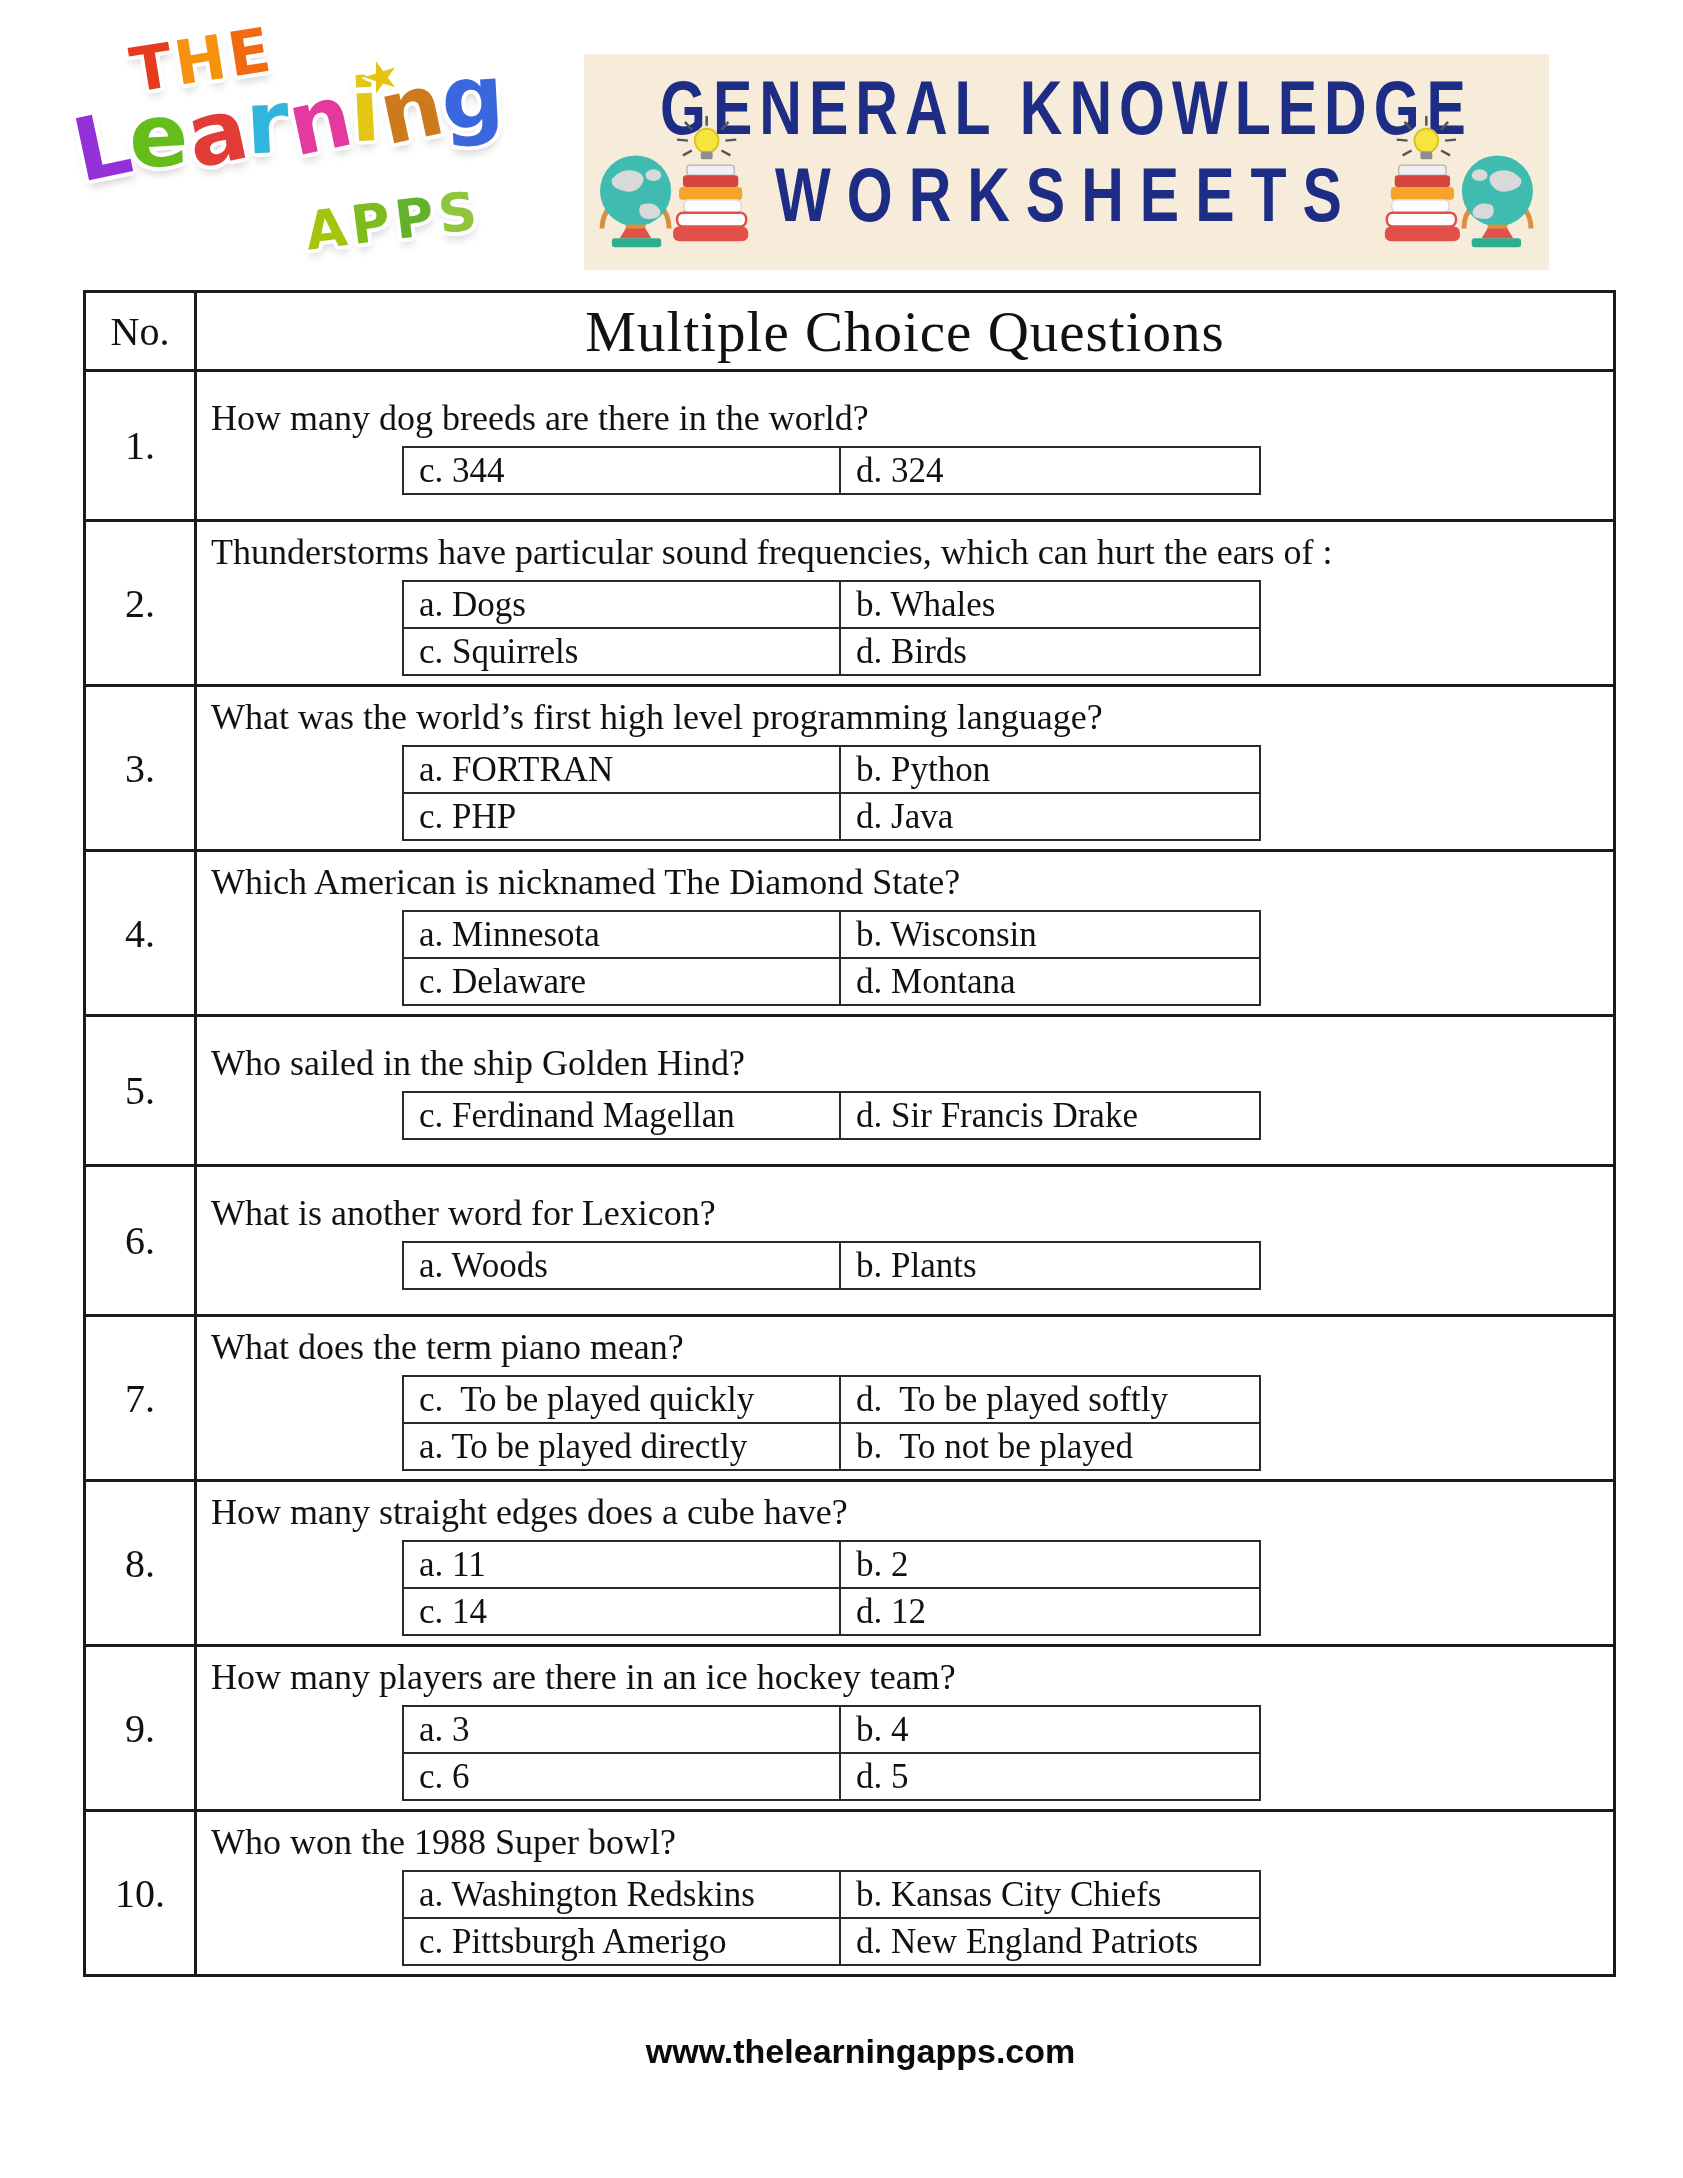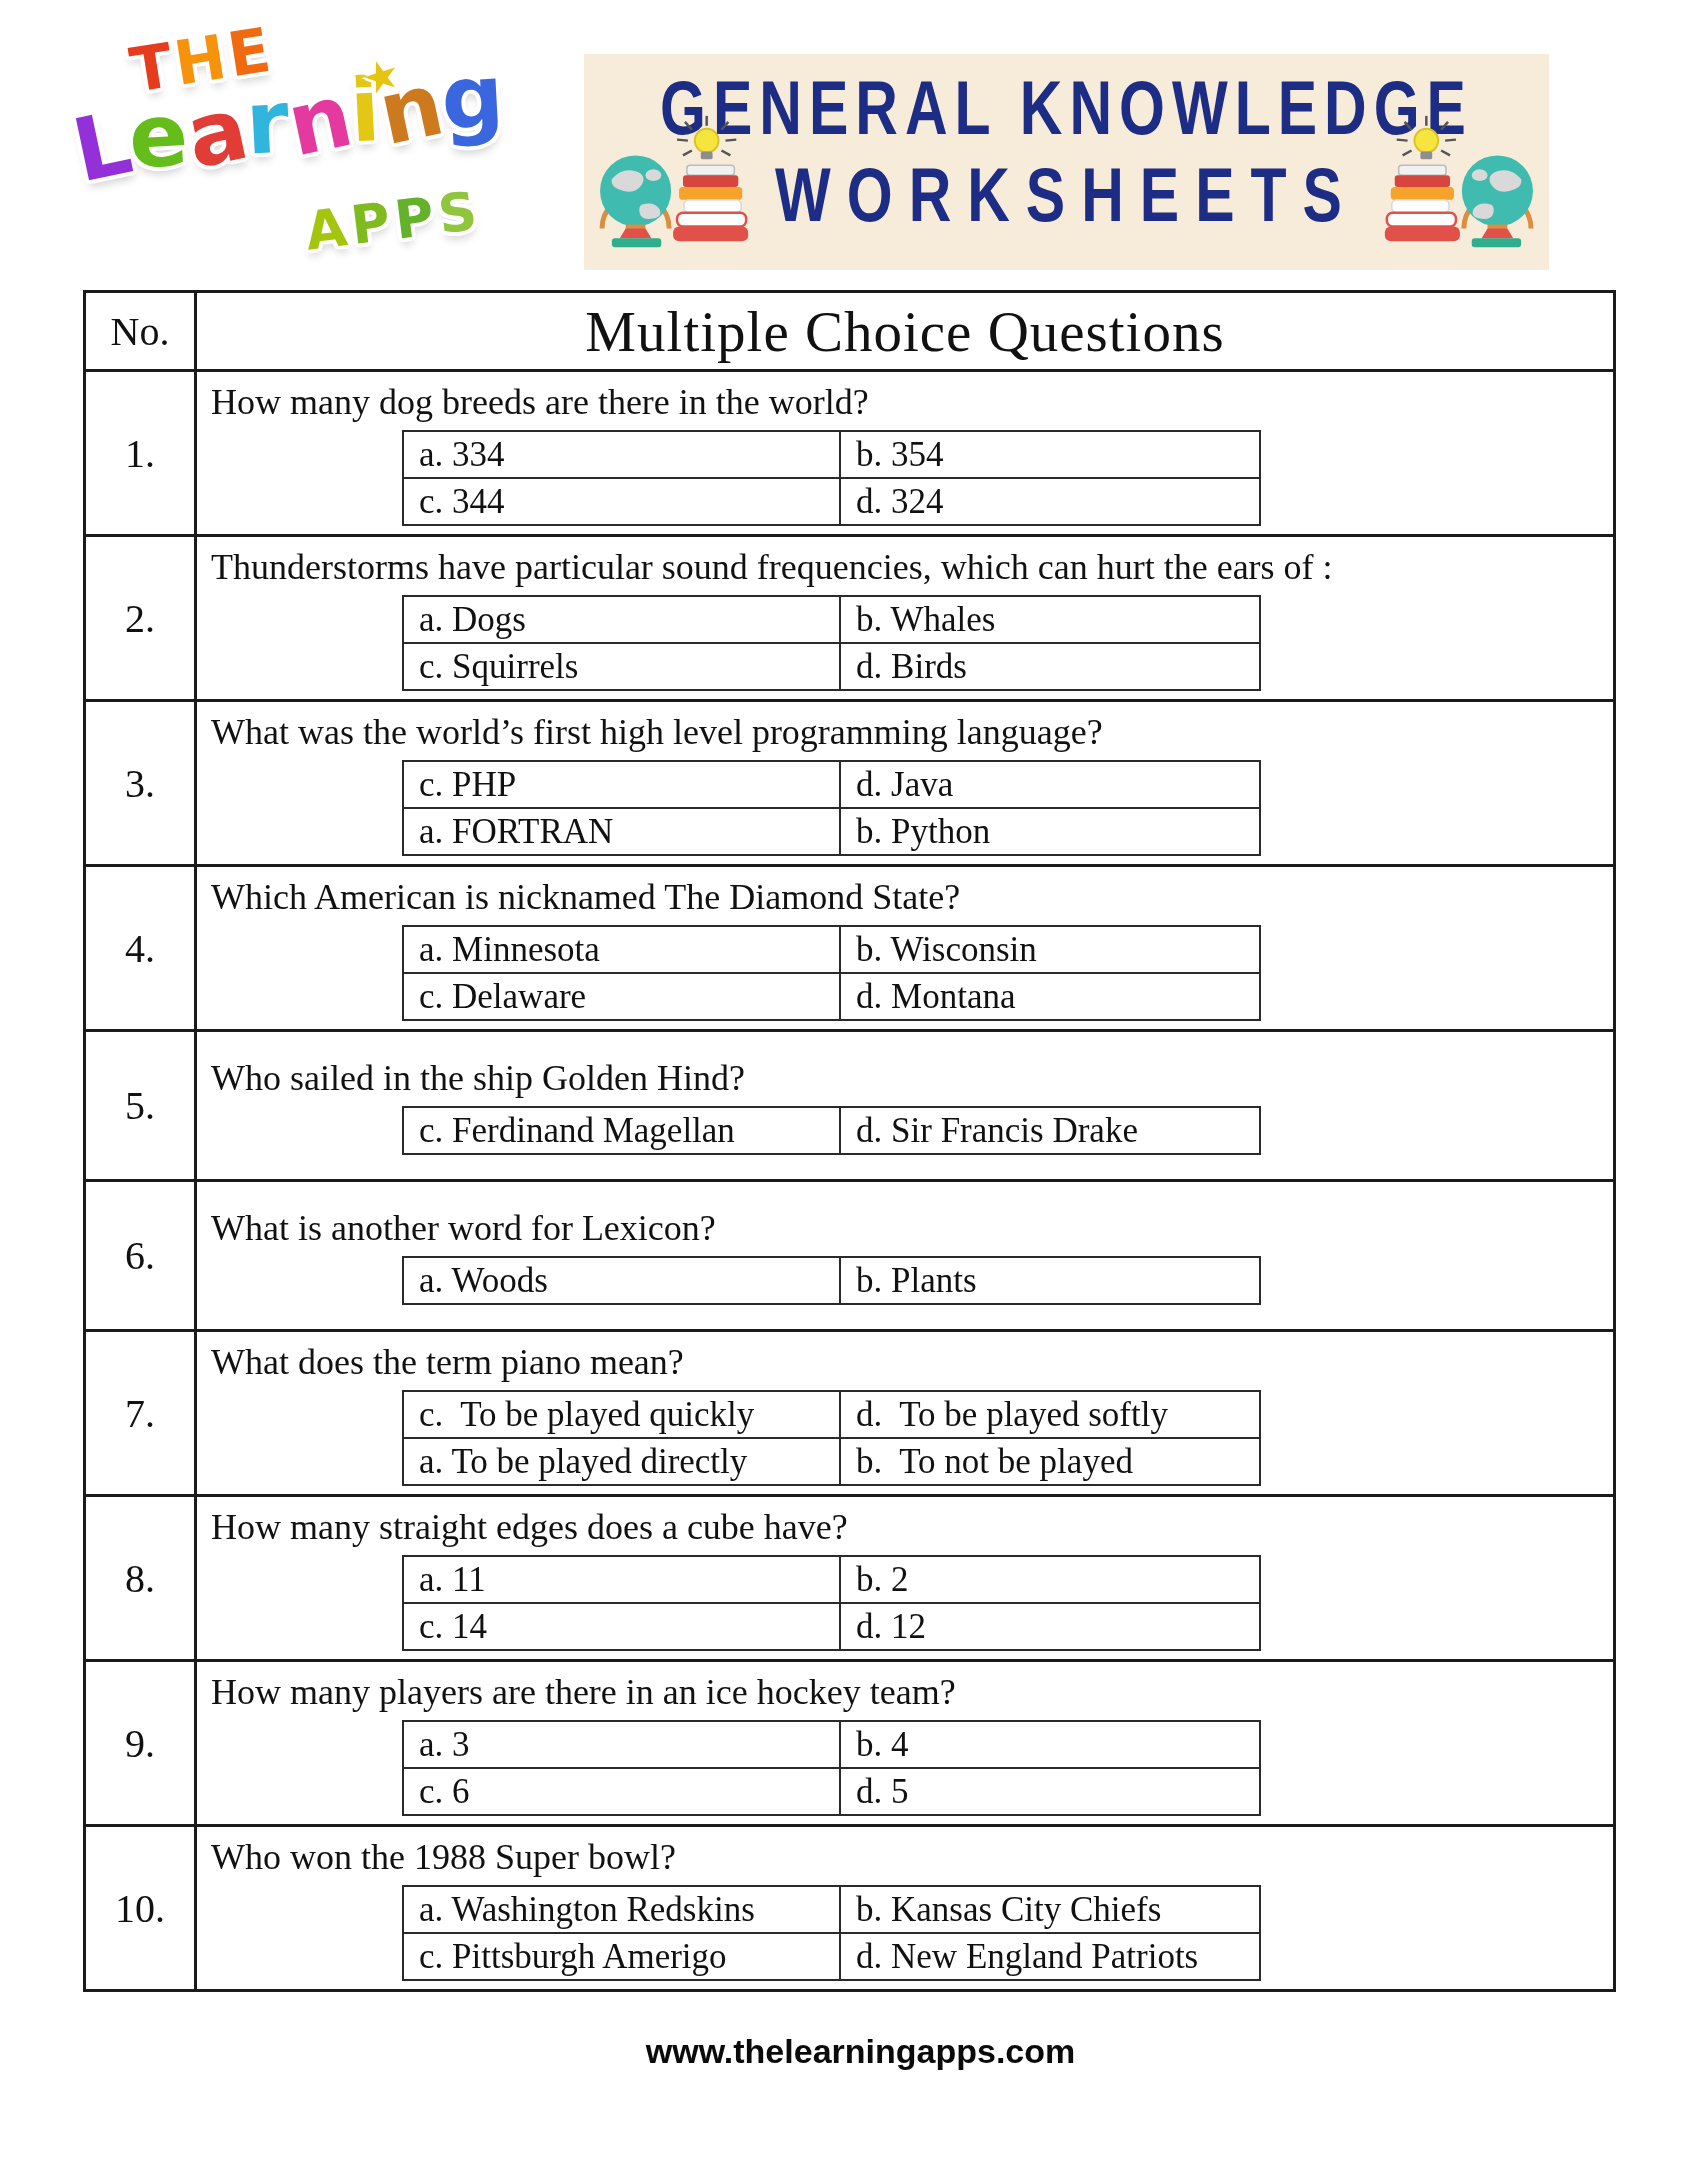--- a/index.html
+++ b/index.html
@@ -226,24 +226,20 @@
       </tr>
     </thead>
     <tbody id="questions-body">
     <tr class="q-row">
       <td class="q-no">1.</td>
       <td class="q-cell">
         <div class="q-text">How many dog breeds are there in the world?</div>
         <table class="opt-table">
           <tbody>
             <tr>
-              <td class="opt opt-col-a">a. 334</td>
-              <td class="opt opt-col-b">b. 354</td>
-            </tr>
-            <tr>
               <td class="opt opt-col-a">c. 344</td>
               <td class="opt opt-col-b">d. 324</td>
             </tr>
           </tbody>
         </table>
       </td>
     </tr>
 
     <tr class="q-row">
       <td class="q-no">2.</td>
@@ -264,26 +260,26 @@
       </td>
     </tr>
 
     <tr class="q-row">
       <td class="q-no">3.</td>
       <td class="q-cell">
         <div class="q-text">What was the world’s first high level programming language?</div>
         <table class="opt-table">
           <tbody>
             <tr>
+              <td class="opt opt-col-a">a. FORTRAN</td>
+              <td class="opt opt-col-b">b. Python</td>
+            </tr>
+            <tr>
               <td class="opt opt-col-a">c. PHP</td>
               <td class="opt opt-col-b">d. Java</td>
-            </tr>
-            <tr>
-              <td class="opt opt-col-a">a. FORTRAN</td>
-              <td class="opt opt-col-b">b. Python</td>
             </tr>
           </tbody>
         </table>
       </td>
     </tr>
 
     <tr class="q-row">
       <td class="q-no">4.</td>
       <td class="q-cell">
         <div class="q-text">Which American is nicknamed The Diamond State?</div>

